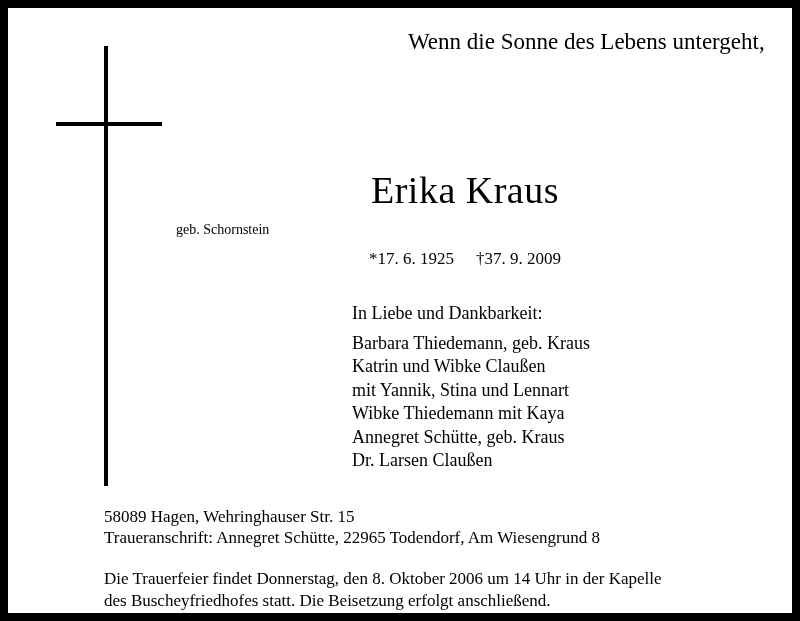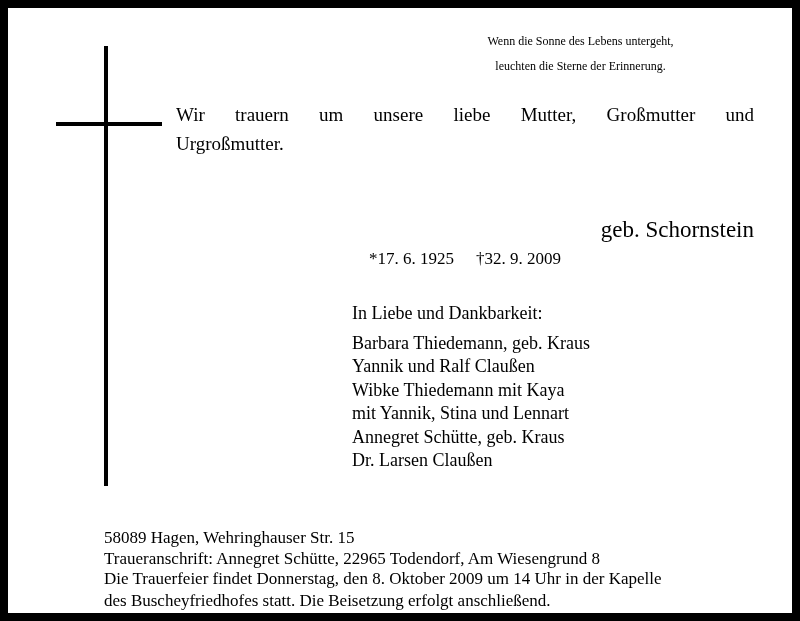--- a/index.html
+++ b/index.html
@@ -63,21 +63,21 @@
     width: 100%;
     height: 100%;
   }
 
   .verse {
     position: absolute;
     left: 400px;
     top: 21px;
     width: 345px;
     text-align: center;
-    font-size: 12px;
+    font-size: 23px;
     line-height: 25px;
   }
   .verse div { white-space: nowrap; }
 
   .intro {
     position: absolute;
     left: 168px;
     top: 92px;
     width: 578px;
     font-size: 19px;
@@ -97,22 +97,22 @@
     text-align: center;
     font-size: 38px;
     line-height: 44px;
     letter-spacing: 0.5px;
   }
   .maiden {
     position: absolute;
     left: 168px;
     top: 211px;
     width: 578px;
-    text-align: right;
-    font-size: 23px;
+    text-align: left;
+    font-size: 14px;
     line-height: 22px;
   }
   .dates {
     position: absolute;
     left: 168px;
     top: 240px;
     width: 578px;
     text-align: center;
     font-size: 17px;
     line-height: 22px;
@@ -135,21 +135,20 @@
     line-height: 23.4px;
   }
   .survivors div { white-space: nowrap; }
 
   .address {
     position: absolute;
     left: 96px;
     top: 498px;
     font-size: 17px;
     line-height: 21px;
-    margin-top: 21px;
   }
   .address div { white-space: nowrap; }
 
   .ceremony {
     position: absolute;
     left: 96px;
     top: 560px;
     width: 652px;
     font-size: 17px;
     line-height: 22px;
@@ -164,50 +163,46 @@
 
     <div class="cross">
       <div class="cross-vert"></div>
       <div class="cross-horiz"></div>
     </div>
 
     <div class="content">
 
       <div class="verse">
         <div>Wenn die Sonne des Lebens untergeht,</div>
-        <div>leuchten die Sterne der Erinnerung.</div>
-      </div>
-
-      <div class="intro">
-        <div class="line1">Wir trauern um unsere liebe Mutter, Großmutter und</div>
-        <div>Urgroßmutter.</div>
-      </div>
-
+      </div>
+
+
+      <div class="name">Erika Kraus</div>
       <div class="maiden">geb. Schornstein</div>
 
       <div class="dates">
-        <span>*17. 6. 1925</span><span class="gap"></span><span>†32. 9. 2009</span>
+        <span>*17. 6. 1925</span><span class="gap"></span><span>†37. 9. 2009</span>
       </div>
 
       <div class="dedication">In Liebe und Dankbarkeit:</div>
 
       <div class="survivors">
         <div>Barbara Thiedemann, geb. Kraus</div>
-        <div>Yannik und Ralf Claußen</div>
+        <div>Katrin und Wibke Claußen</div>
+        <div>mit Yannik, Stina und Lennart</div>
         <div>Wibke Thiedemann mit Kaya</div>
-        <div>mit Yannik, Stina und Lennart</div>
         <div>Annegret Schütte, geb. Kraus</div>
         <div>Dr. Larsen Claußen</div>
       </div>
 
       <div class="address">
         <div>58089 Hagen, Wehringhauser Str. 15</div>
         <div>Trauer­anschrift: Annegret Schütte, 22965 Todendorf, Am Wiesengrund  8</div>
       </div>
 
       <div class="ceremony">
-        <div>Die Trauerfeier findet  Donnerstag, den 8. Oktober 2009 um 14 Uhr in  der Kapelle</div>
+        <div>Die Trauerfeier findet  Donnerstag, den 8. Oktober 2006 um 14 Uhr in  der Kapelle</div>
         <div>des Buscheyfriedhofes statt. Die Beisetzung erfolgt anschließend.</div>
       </div>
 
     </div>
   </div>
 </div>
 
 </body></html>

